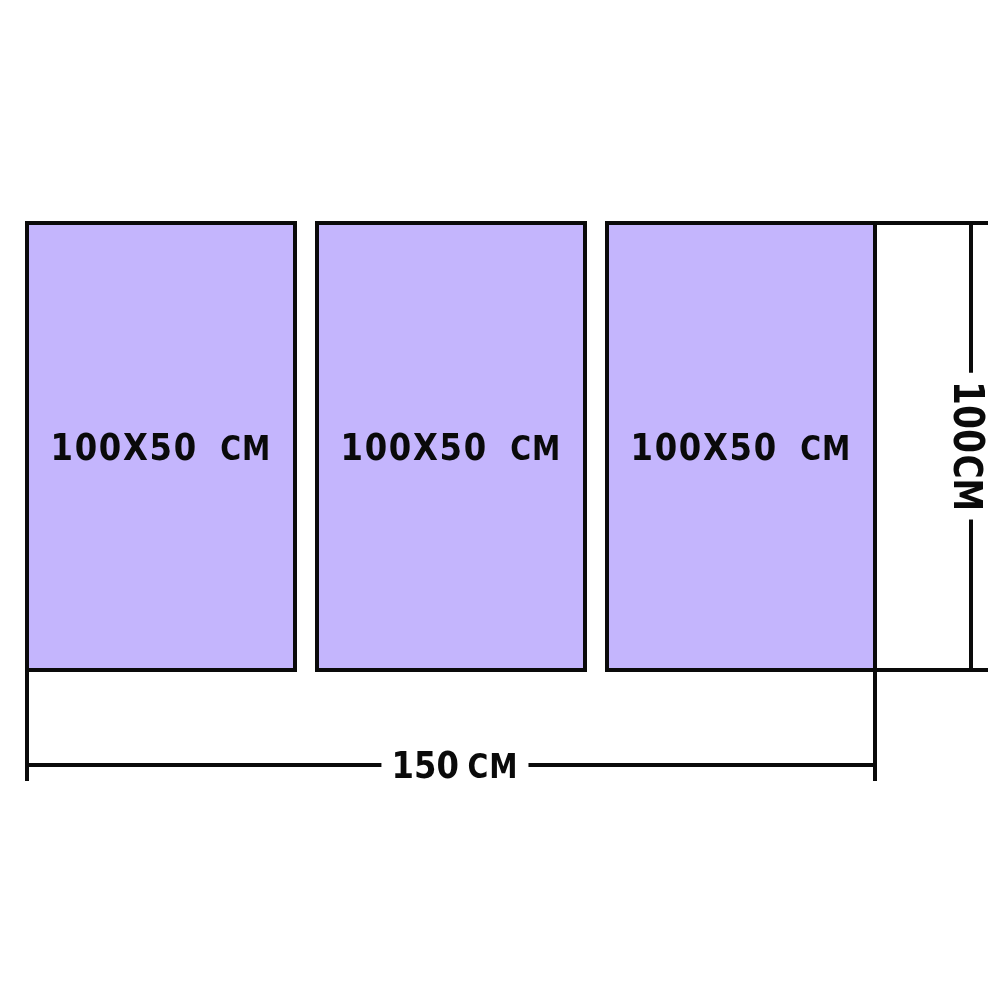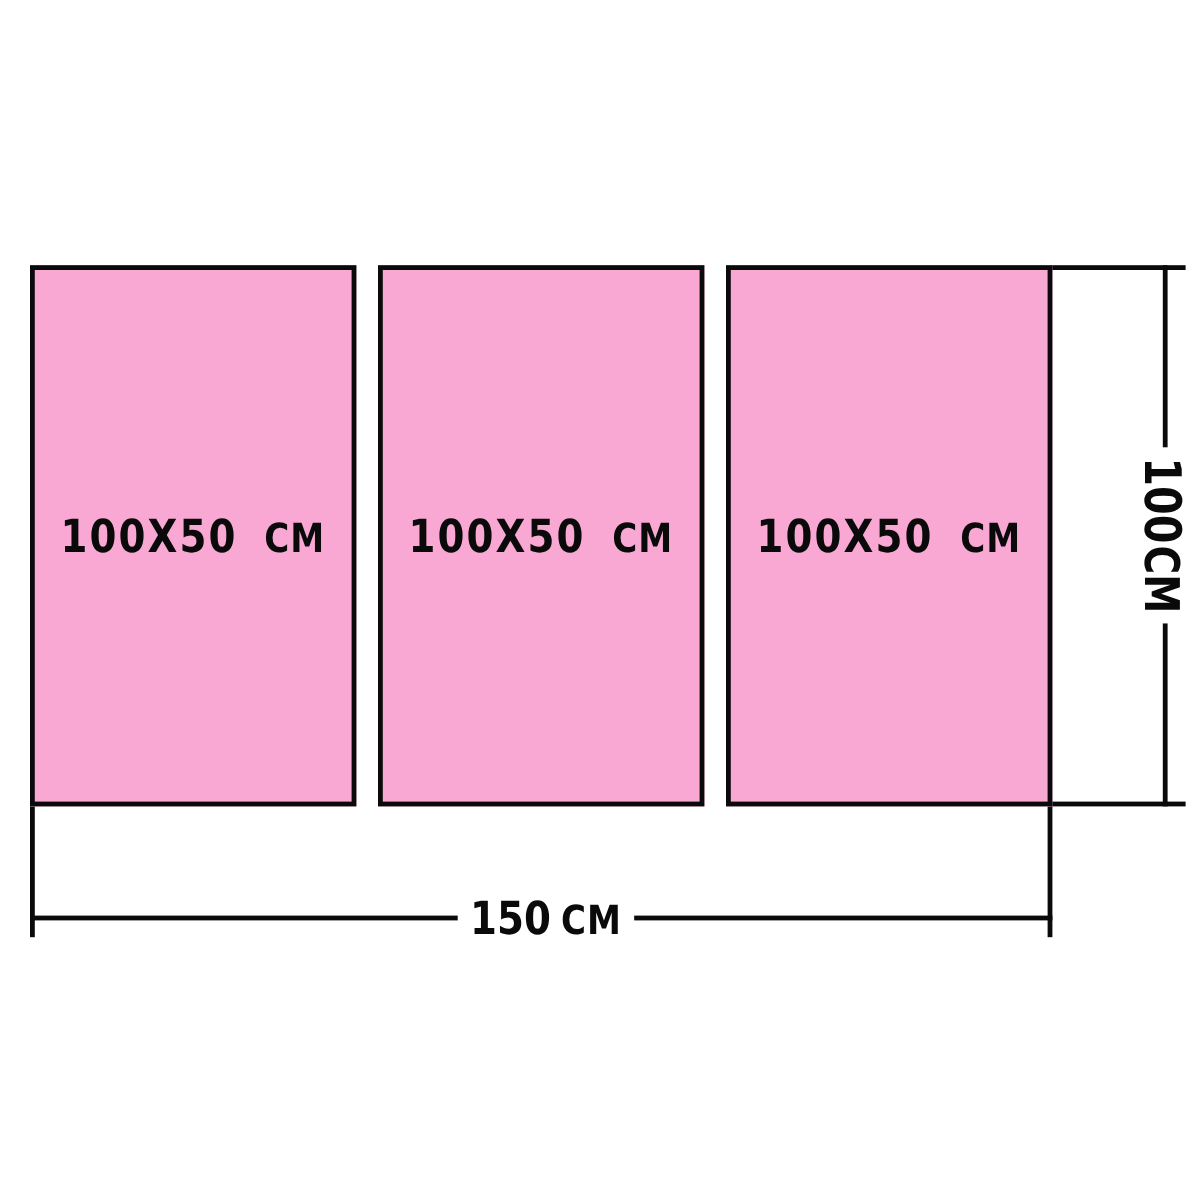--- a/index.html
+++ b/index.html
@@ -15,21 +15,21 @@
     overflow: hidden;
     font-family: "DejaVu Sans", "Liberation Sans", sans-serif;
   }
 
   
   .panel {
     position: absolute;
     top: 221px;
     height: 451px;
     box-sizing: border-box;
-    background: #f9a8d4;
+    background: #c4b5fd;
     border: 4px solid #0a0a0a;
     display: flex;
     align-items: center;
     justify-content: center;
     z-index: 2;
   }
   .panel.p1 { left: 25px;  width: 272px; }
   .panel.p2 { left: 315px; width: 272px; }
   .panel.p3 { left: 605px; width: 272px; }
 

